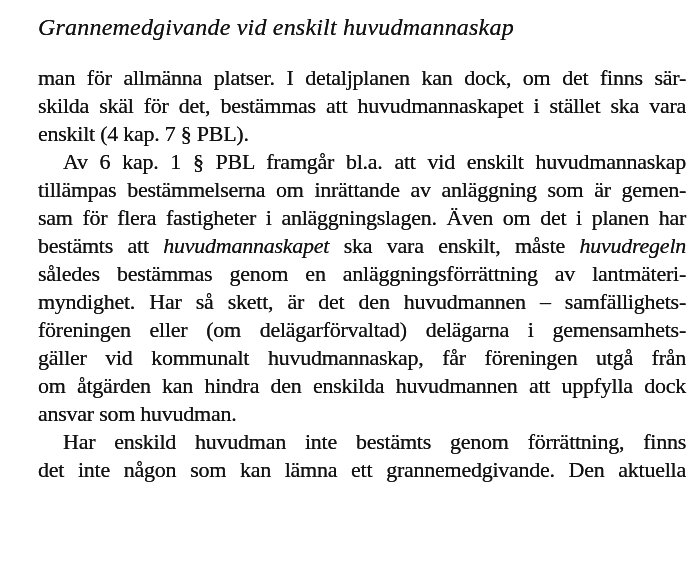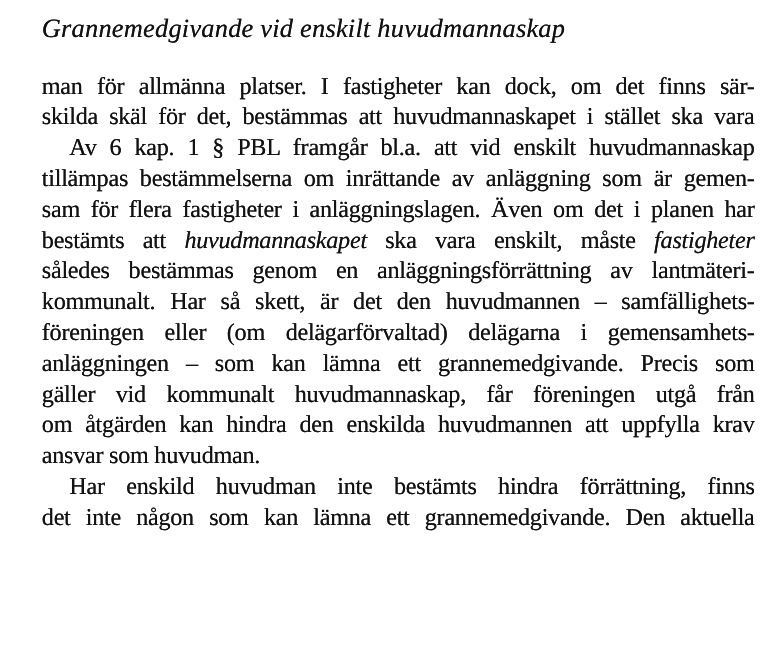--- a/index.html
+++ b/index.html
@@ -56,34 +56,34 @@
     font-style: italic;
   }
 </style>
 </head>
 <body>
 
 <div class="page">
   <div class="heading">Grannemedgivande vid enskilt huvudmannaskap</div>
   <div class="doc-body">
       <div class="paragraph">
-        <div class="line justify"><span>man för allmänna platser. I fastigheter kan dock, om det finns sär-</span></div>
+        <div class="line justify"><span>man för allmänna platser. I detaljplanen kan dock, om det finns sär-</span></div>
         <div class="line justify"><span>skilda skäl för det, bestämmas att huvudmannaskapet i stället ska vara</span></div>
+        <div class="line"><span>enskilt (4 kap. 7 § PBL).</span></div>
       </div>
       <div class="paragraph">
         <div class="line justify indent"><span>Av 6 kap. 1 § PBL framgår bl.a. att vid enskilt huvudmannaskap</span></div>
         <div class="line justify"><span>tillämpas bestämmelserna om inrättande av anläggning som är gemen-</span></div>
         <div class="line justify"><span>sam för flera fastigheter i anläggningslagen. Även om det i planen har</span></div>
-        <div class="line justify"><span>bestämts att </span><span class="seg-italic">huvudmannaskapet</span><span> ska vara enskilt, måste </span><span class="seg-italic">fastigheter</span></div>
+        <div class="line justify"><span>bestämts att </span><span class="seg-italic">huvudmannaskapet</span><span> ska vara enskilt, måste </span><span class="seg-italic">huvudregeln</span></div>
         <div class="line justify"><span>således bestämmas genom en anläggningsförrättning av lantmäteri-</span></div>
-        <div class="line justify"><span>kommunalt. Har så skett, är det den huvudmannen – samfällighets-</span></div>
+        <div class="line justify"><span>myndighet. Har så skett, är det den huvudmannen – samfällighets-</span></div>
         <div class="line justify"><span>föreningen eller (om delägarförvaltad) delägarna i gemensamhets-</span></div>
-        <div class="line justify"><span>anläggningen – som kan lämna ett grannemedgivande. Precis som</span></div>
         <div class="line justify"><span>gäller vid kommunalt huvudmannaskap, får föreningen utgå från</span></div>
-        <div class="line justify"><span>om åtgärden kan hindra den enskilda huvudmannen att uppfylla krav</span></div>
+        <div class="line justify"><span>om åtgärden kan hindra den enskilda huvudmannen att uppfylla dock</span></div>
         <div class="line"><span>ansvar som huvudman.</span></div>
       </div>
       <div class="paragraph">
-        <div class="line justify indent"><span>Har enskild huvudman inte bestämts hindra förrättning, finns</span></div>
+        <div class="line justify indent"><span>Har enskild huvudman inte bestämts genom förrättning, finns</span></div>
         <div class="line justify"><span>det inte någon som kan lämna ett grannemedgivande. Den aktuella</span></div>
       </div>
     </div>
 </div>
 
 </body></html>

